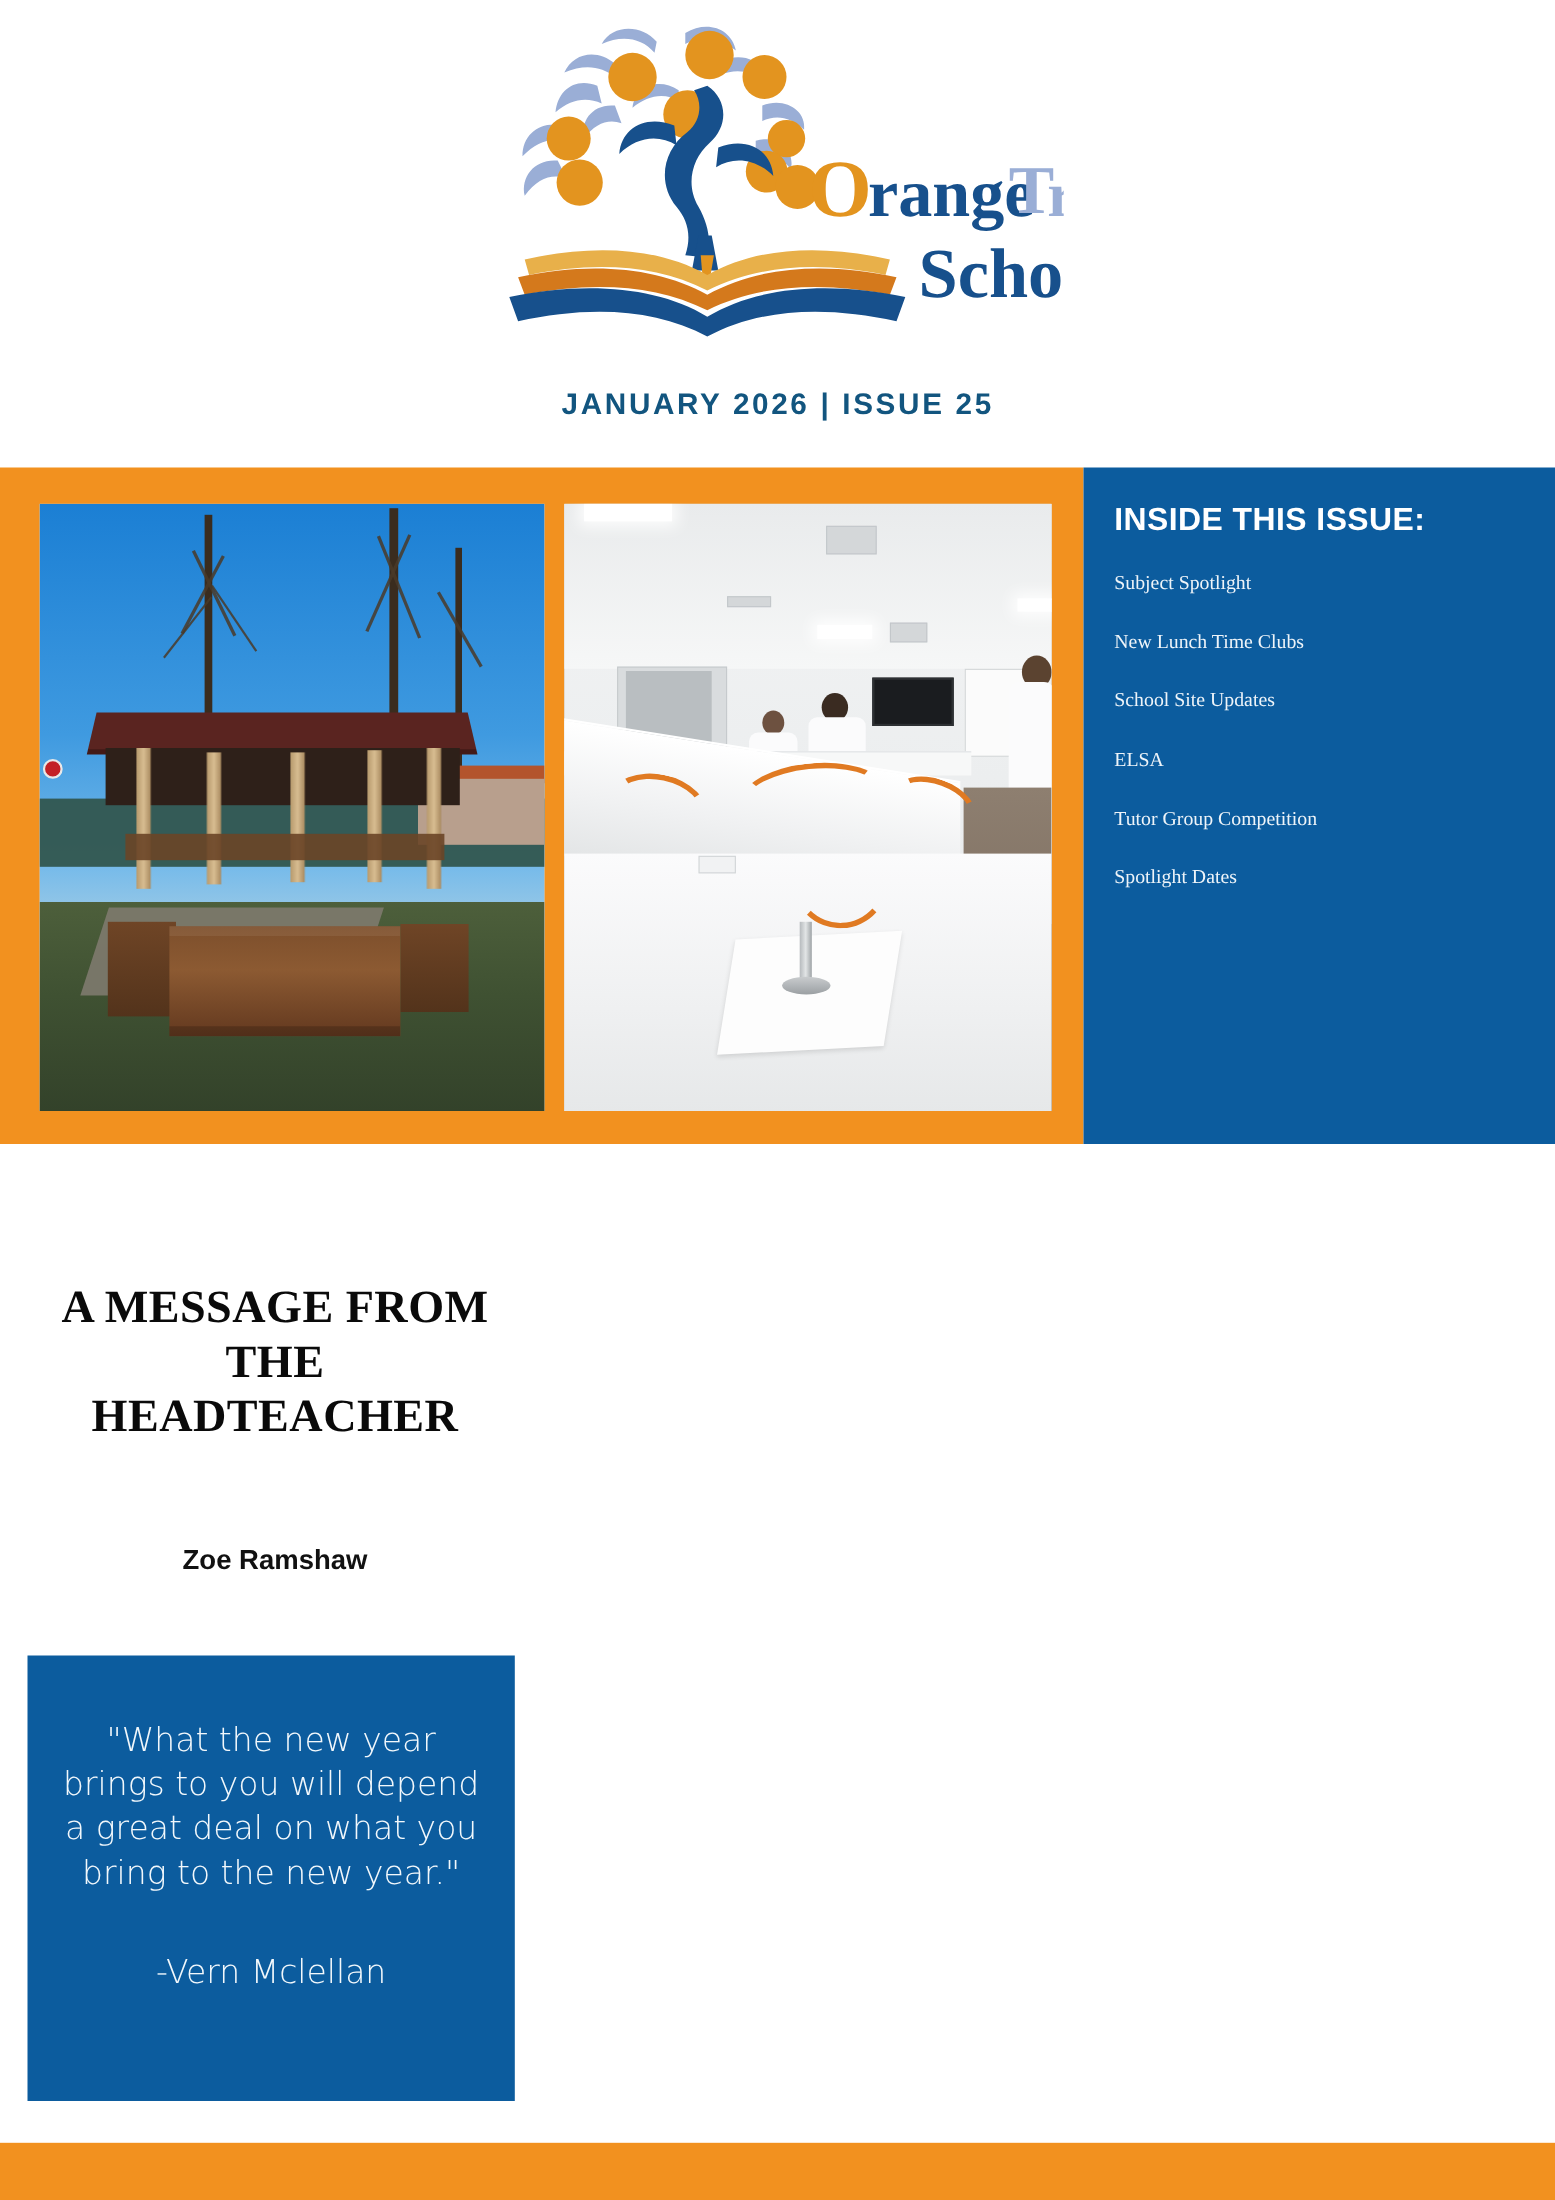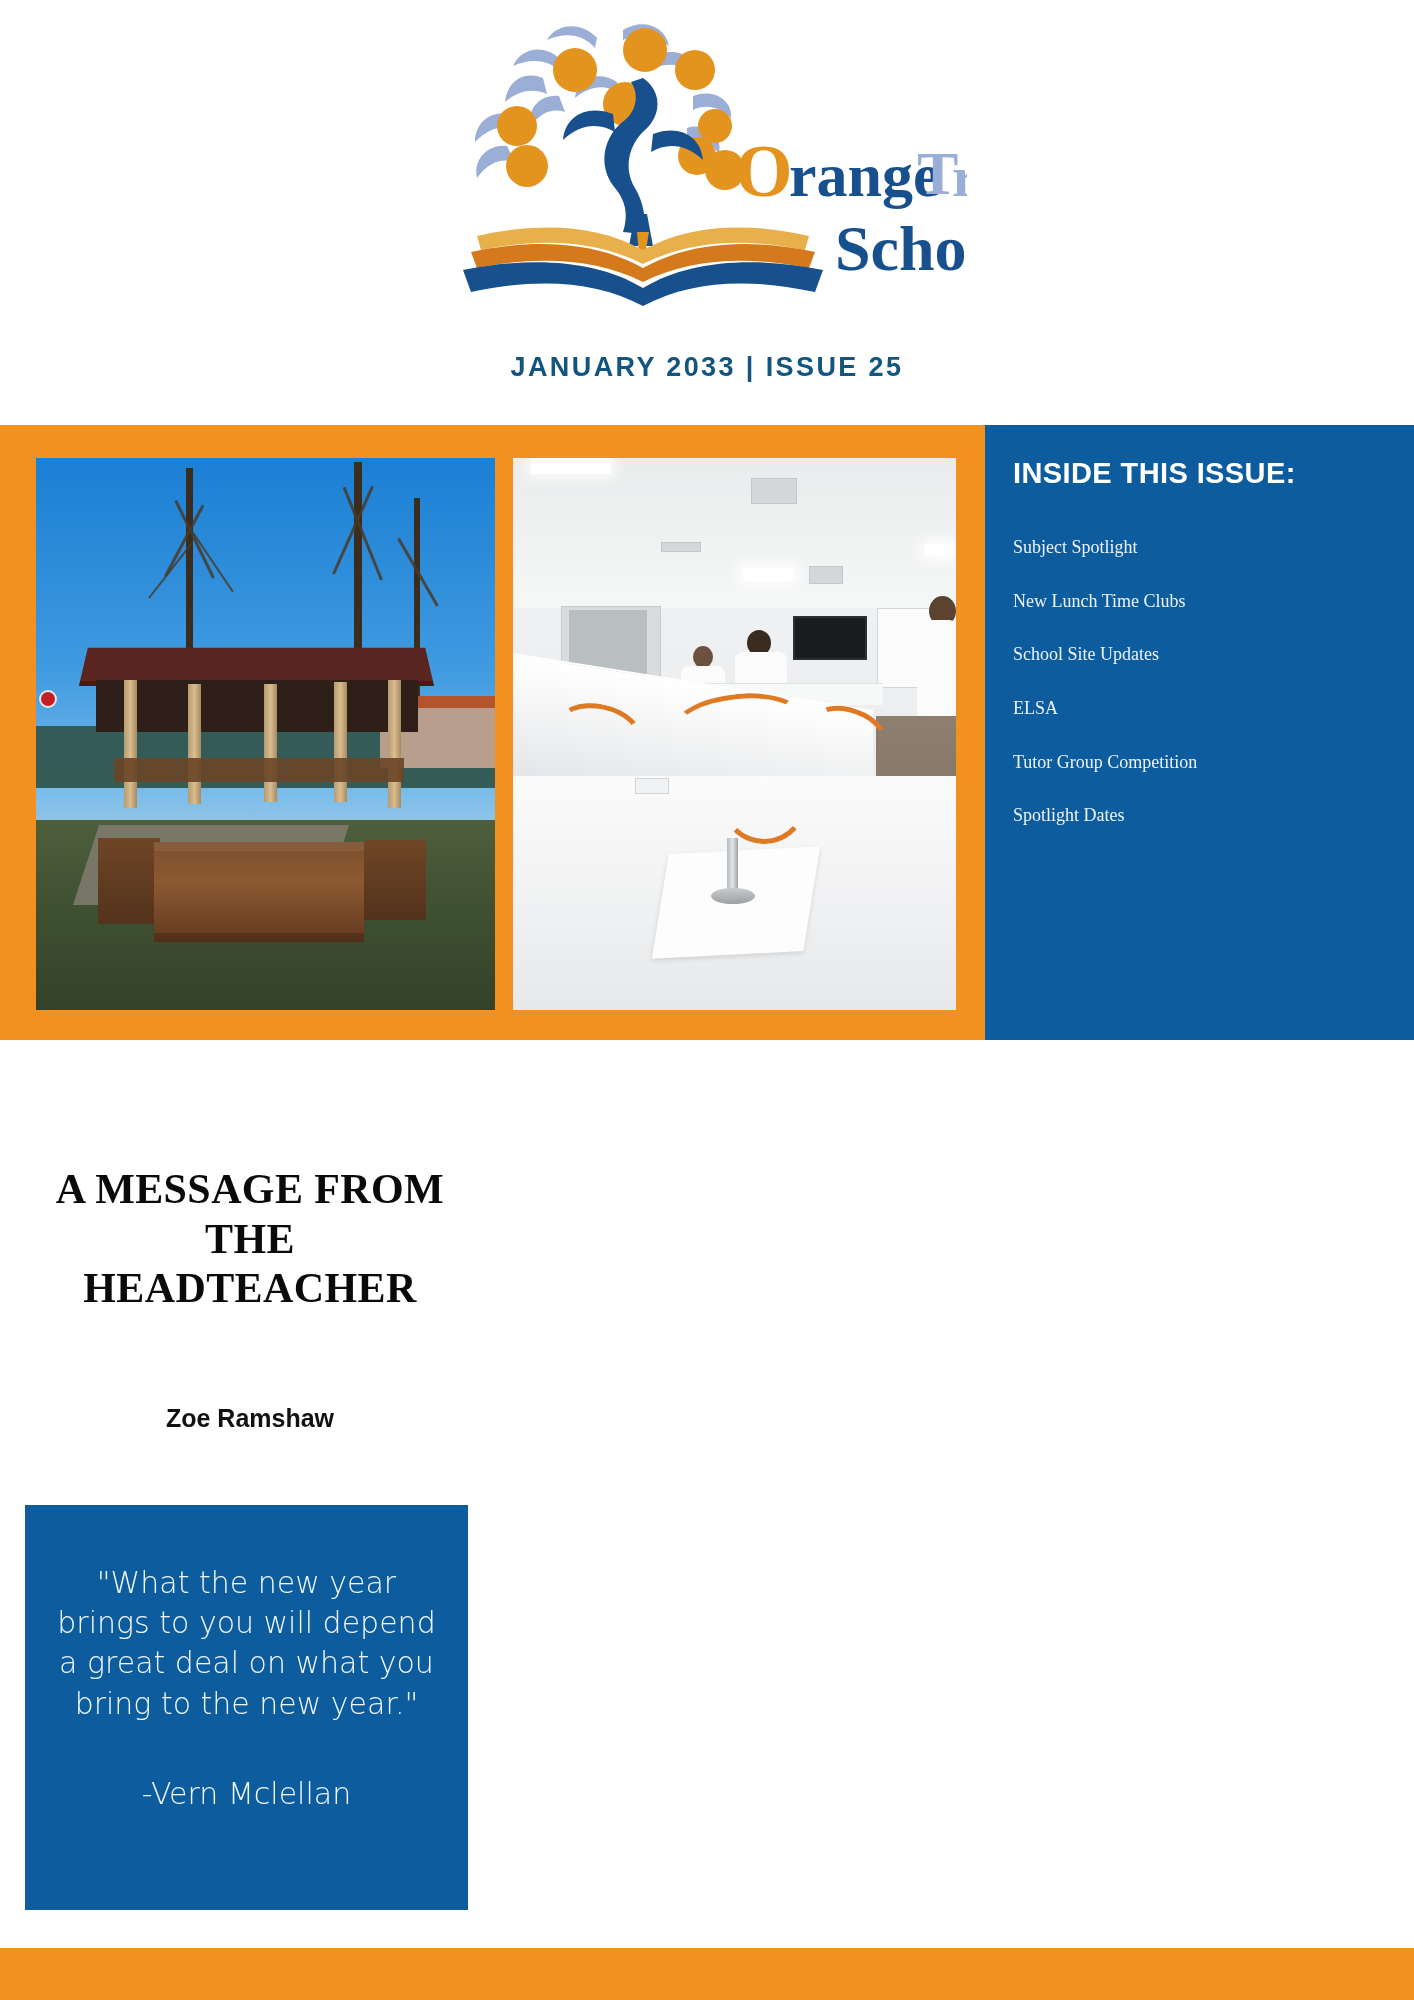--- a/index.html
+++ b/index.html
@@ -300,21 +300,21 @@
     width: 429px;
     height: 615px;
     background: #0c5c9e;
     padding: 32px 0 0 28px;
   }
   .inside-title {
     color: #ffffff;
     font-weight: bold;
     font-size: 29px;
     letter-spacing: .4px;
-    margin-bottom: 46px;
+    margin-bottom: 28px;
   }
   .inside-list { list-style: none; }
   .inside-list li {
     color: #eef4f9;
     font-size: 18px;
     line-height: 1.26;
     margin-bottom: 31px;
     max-width: 260px;
     font-weight: 400;
     font-family: Liberation Serif, serif;
@@ -442,21 +442,21 @@
         <path d="M16 252 C 84 238, 150 242, 196 270 C 242 242, 308 238, 376 252
                  L 368 274 C 304 260, 244 262, 196 288 C 148 262, 88 260, 24 274 Z" fill="#17508c"></path>
 
         <text x="288" y="178" font-family="Liberation Serif, serif" font-size="74" font-weight="bold" fill="#e3941f">O</text>
         <text x="342" y="178" font-family="Liberation Serif, serif" font-size="62" font-weight="bold" fill="#17508c">range</text>
         <text x="470" y="176" font-family="Liberation Serif, serif" font-size="62" font-weight="bold" fill="#9aaed6">T</text>
         <text x="505" y="178" font-family="Liberation Serif, serif" font-size="58" font-weight="bold" fill="#9aaed6">ree</text>
         <text x="388" y="252" font-family="Liberation Serif, serif" font-size="64" font-weight="bold" fill="#17508c">School</text>
       </svg>
     </div>
-    <div class="issue-line">JANUARY 2033 | ISSUE 25</div>
+    <div class="issue-line">JANUARY 2026 | ISSUE 25</div>
   </div>
 
   <div class="banner">
     <div class="orange-band"></div>
 
     <div class="photo photo-left">
       <div class="p1-sky"></div>
       <div class="p1-tree" style="left:150px; top:10px; width:7px; height:200px;"></div>
       <div class="p1-twig" style="left:128px; top:38px; width:3px; height:80px; transform:rotate(28deg);"></div>
       <div class="p1-twig" style="left:176px; top:34px; width:3px; height:86px; transform:rotate(-26deg);"></div>

